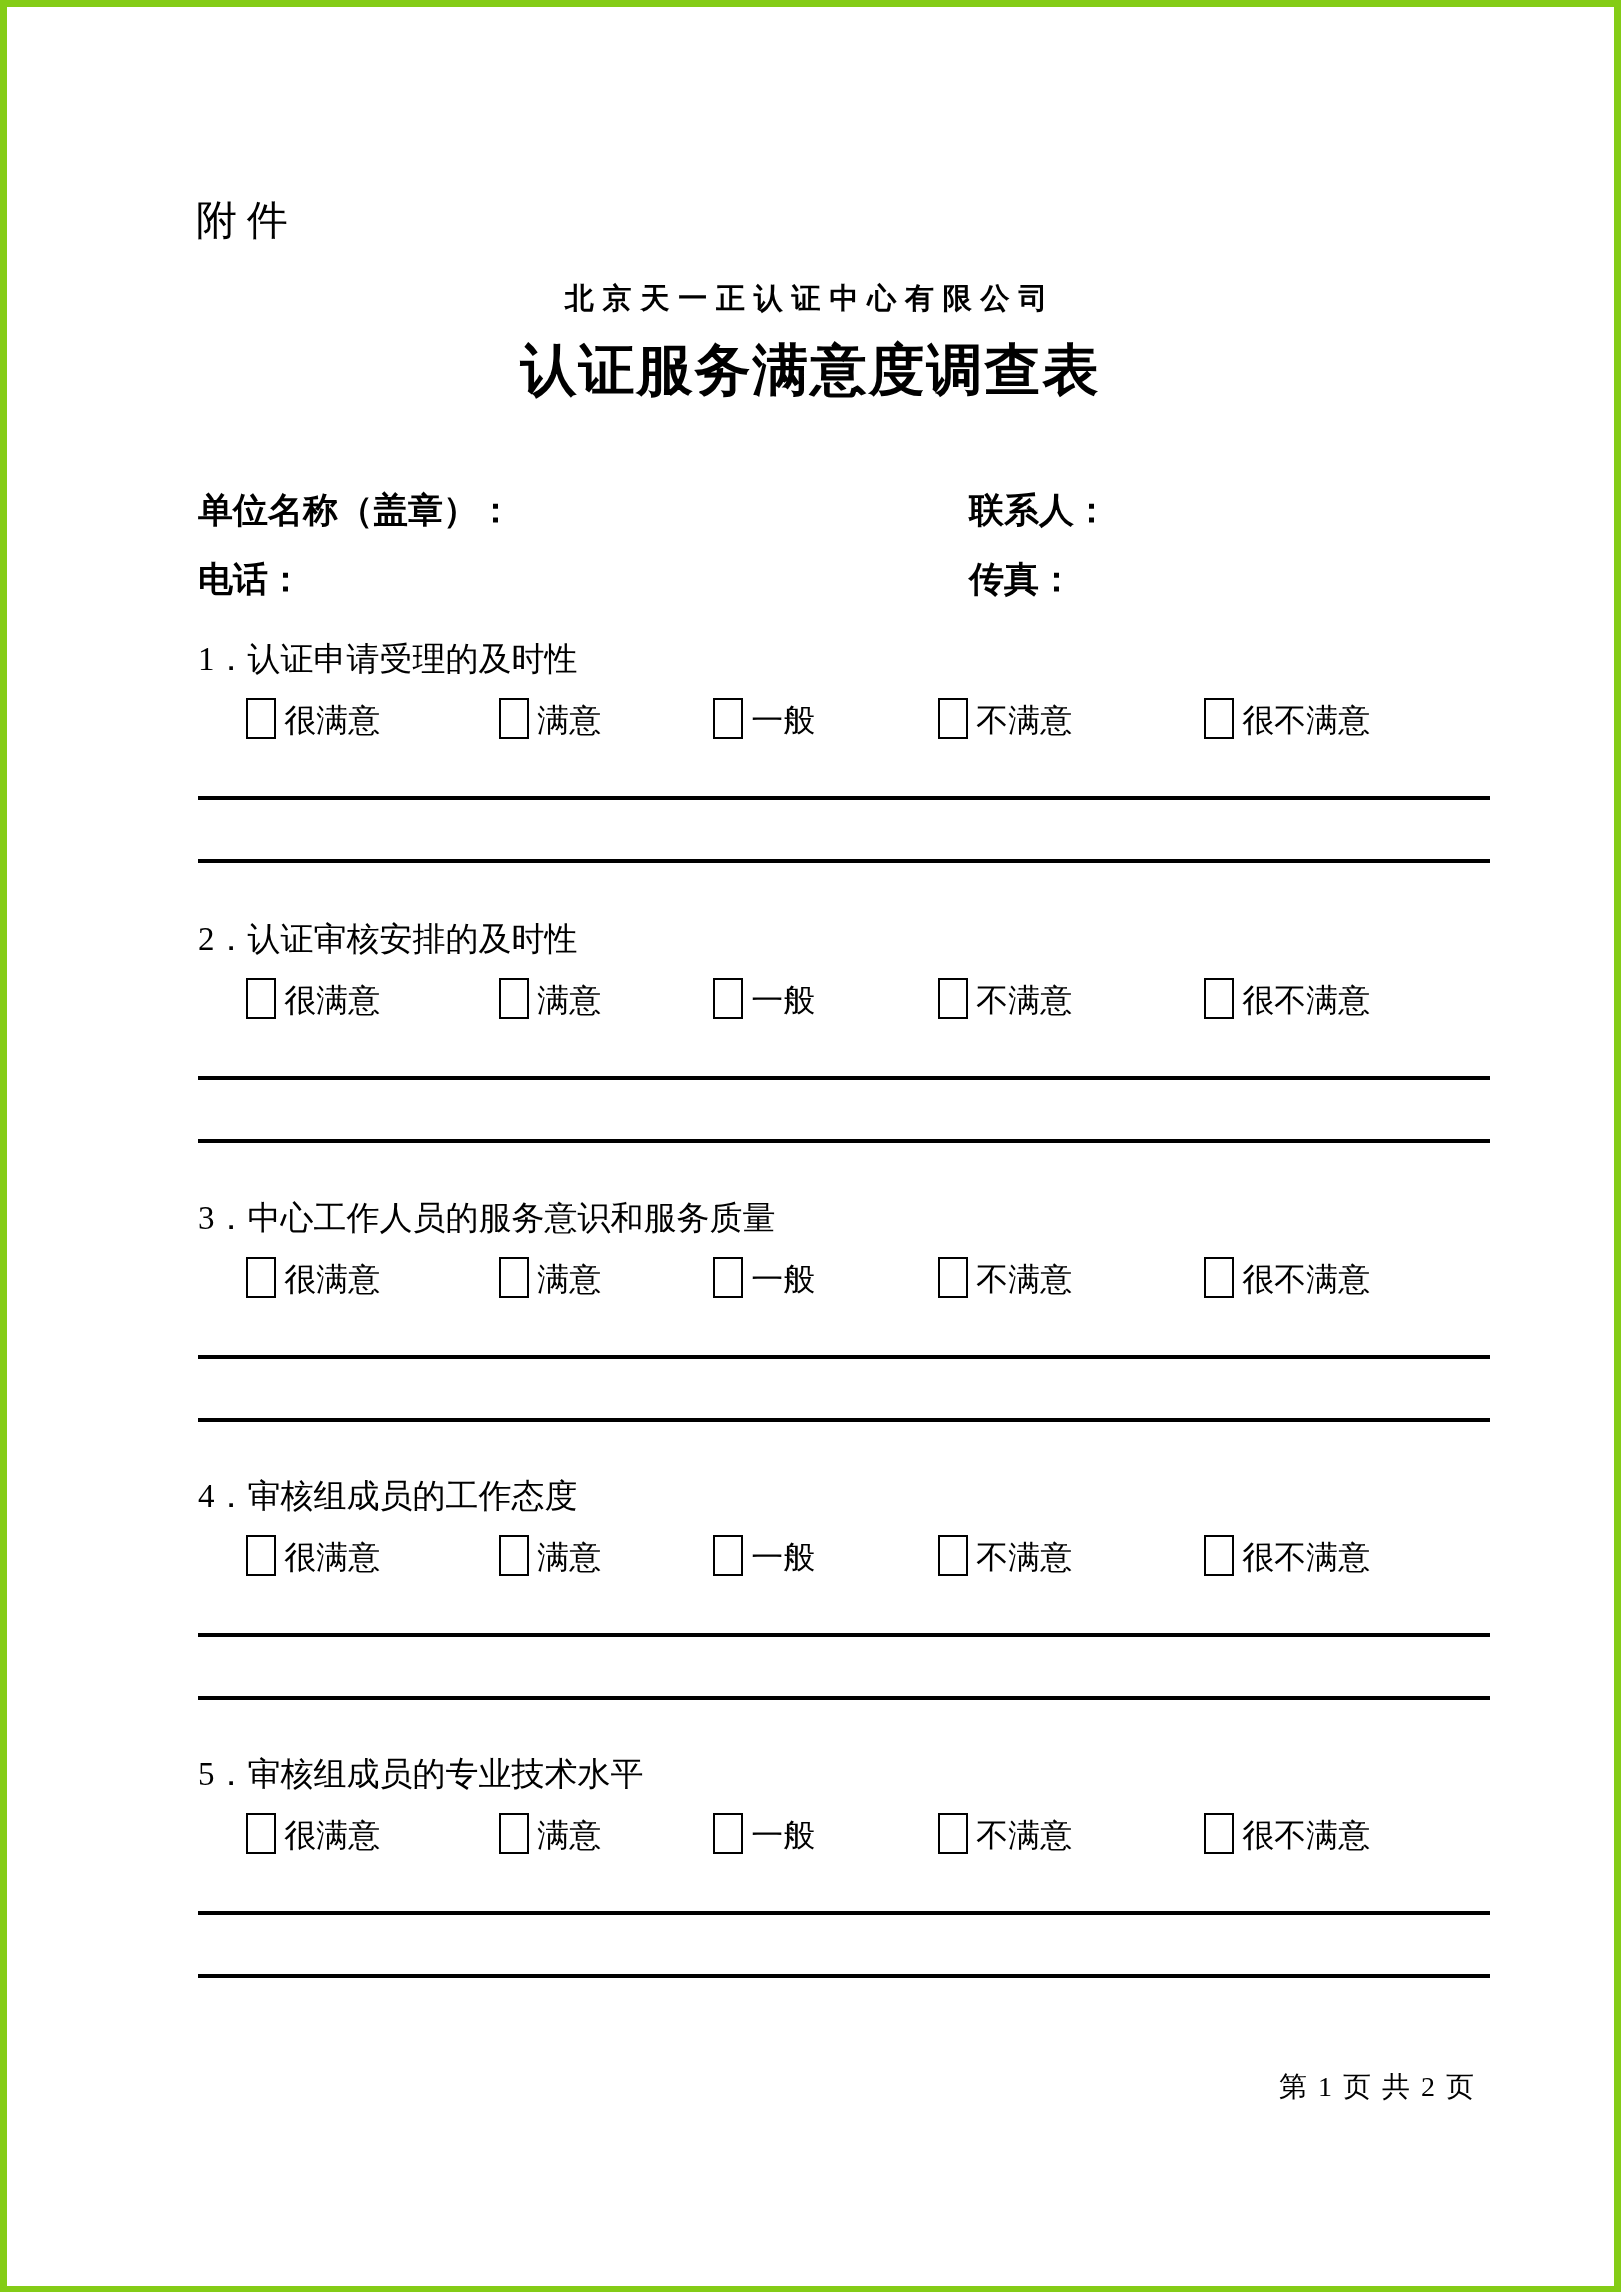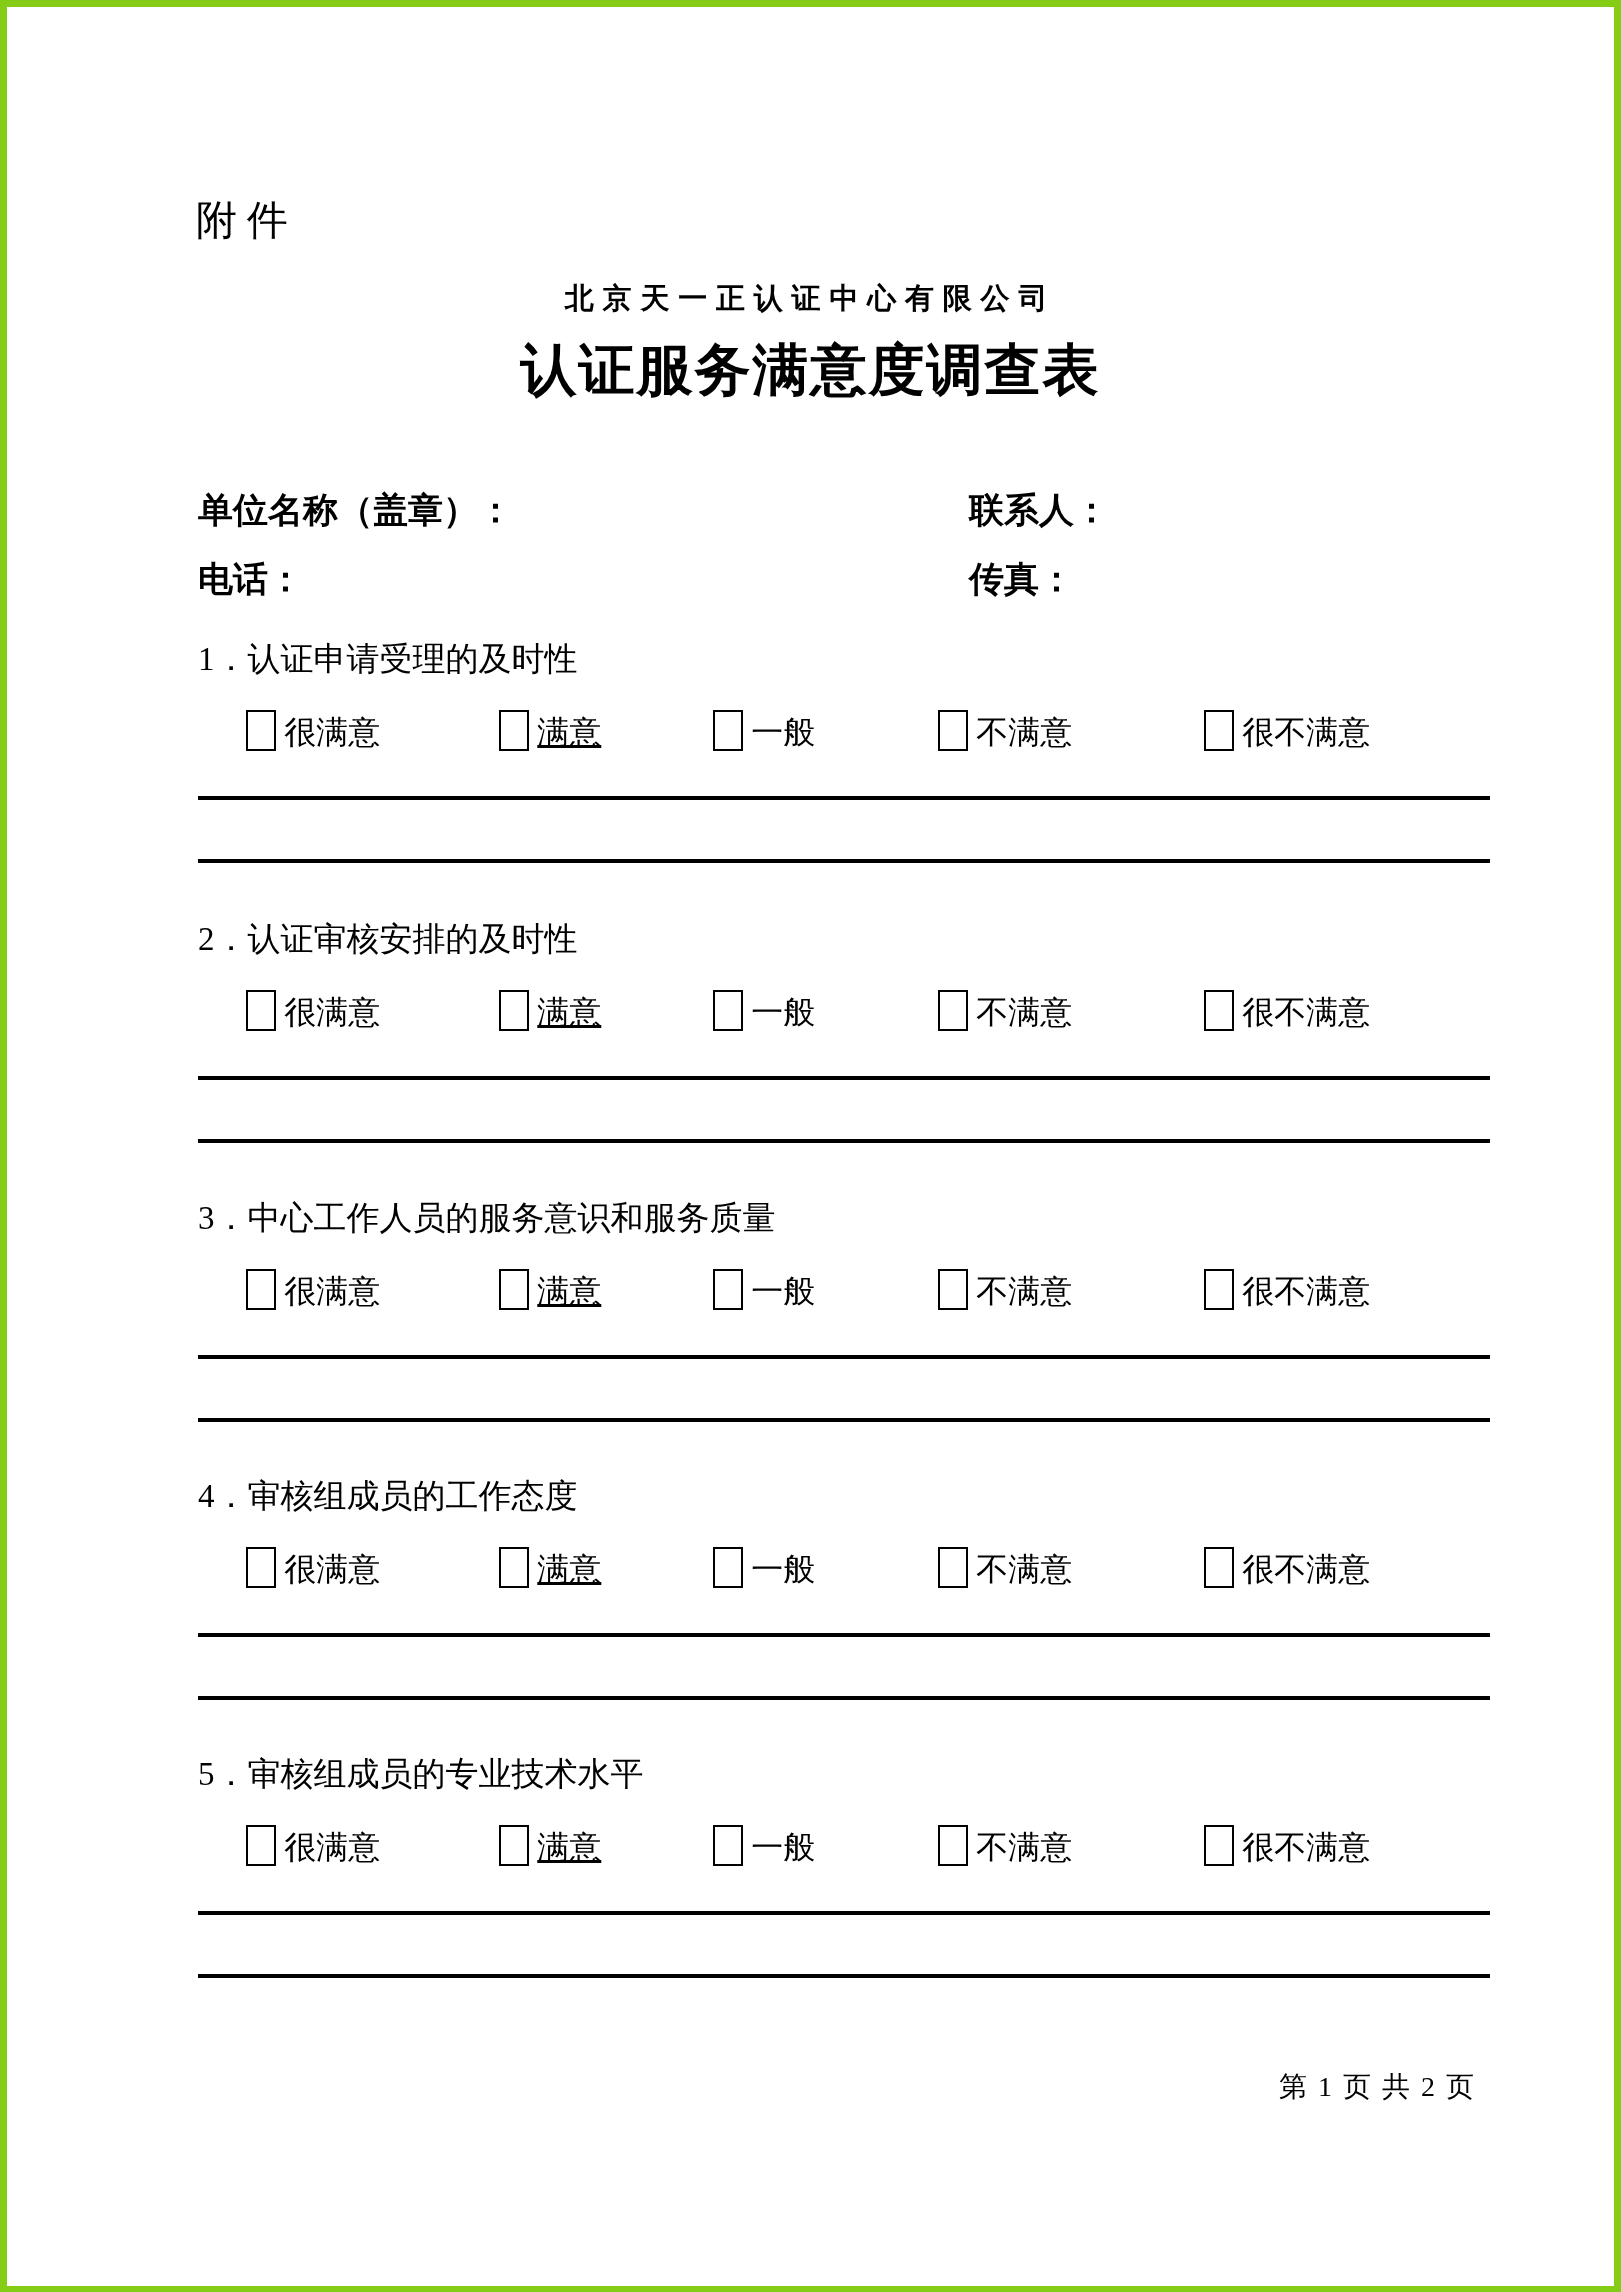--- a/index.html
+++ b/index.html
@@ -74,27 +74,27 @@
   }
   .q-options {
     position: absolute;
     top: 61px;
     left: 0;
     width: 100%;
     height: 49px;
   }
   .opt {
     position: absolute;
-    top: 12px;
+    top: 0;
     font-size: 32px;
     white-space: nowrap;
     padding-left: 48px;
   }
   .opt-0 { left: 0; }
-  .opt-1 { left: 253px; text-decoration: underline; }
+  .opt-1 { left: 253px; }
   .opt-2 { left: 467px; }
   .opt-3 { left: 692px; }
   .opt-4 { left: 958px; }
   .cb {
     display: inline-block;
     width: 25.5px;
     height: 37px;
     border: 2px solid #000;
     margin-right: 8.8px;
     vertical-align: -7.8px;

